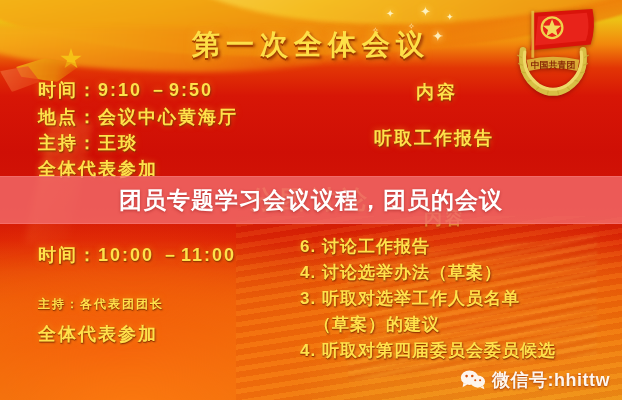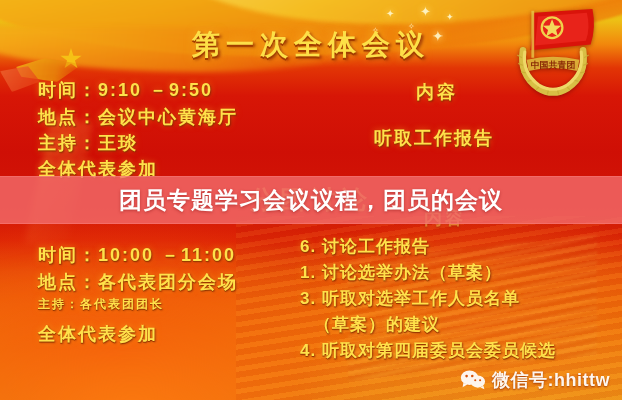--- a/index.html
+++ b/index.html
@@ -233,27 +233,26 @@
   <div class="txt s1-item">听取工作报告</div>
 
   <div class="ghost ghost-title">分团讨论</div>
   <div class="ghost ghost-nr">内容</div>
 
   <div class="banner">
     <span class="banner-text">团员专题学习会议议程，团员的会议</span>
   </div>
 
   <div class="txt s2-l1">时间：10:00 －11:00</div>
-  <div class="txt s2-l2">地点：各代表团分会场</div>
   <div class="txt s2-l3">主持：各代表团团长</div>
   <div class="txt s2-l4">全体代表参加</div>
 
   <div class="agenda">
     <div class="row">6. 讨论工作报告</div>
-    <div class="row">1. 讨论选举办法（草案）</div>
+    <div class="row">4. 讨论选举办法（草案）</div>
     <div class="row">3. 听取对选举工作人员名单</div>
     <div class="row cont">（草案）的建议</div>
     <div class="row">4. 听取对第四届委员会委员候选</div>
   </div>
 
   <div class="wm">
     <span class="wm-logo">
       <svg viewBox="0 0 30 24" aria-hidden="true">
         <ellipse cx="11" cy="10" rx="10" ry="8.4" fill="#ffffff"></ellipse>
         <path d="M4 16 L3 21 L8.5 18 Z" fill="#ffffff"></path>

